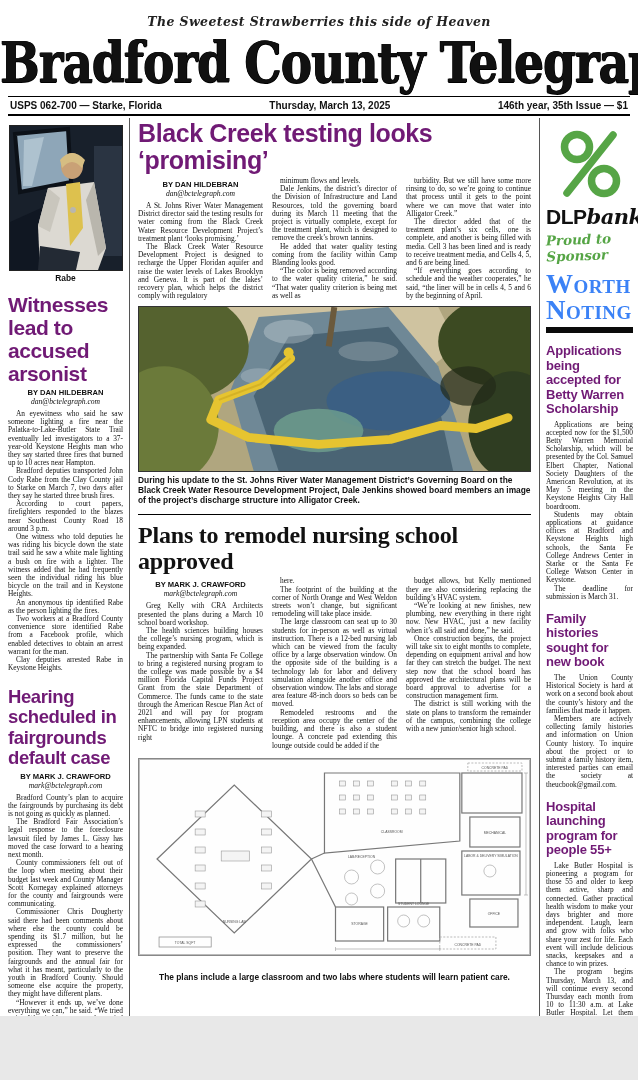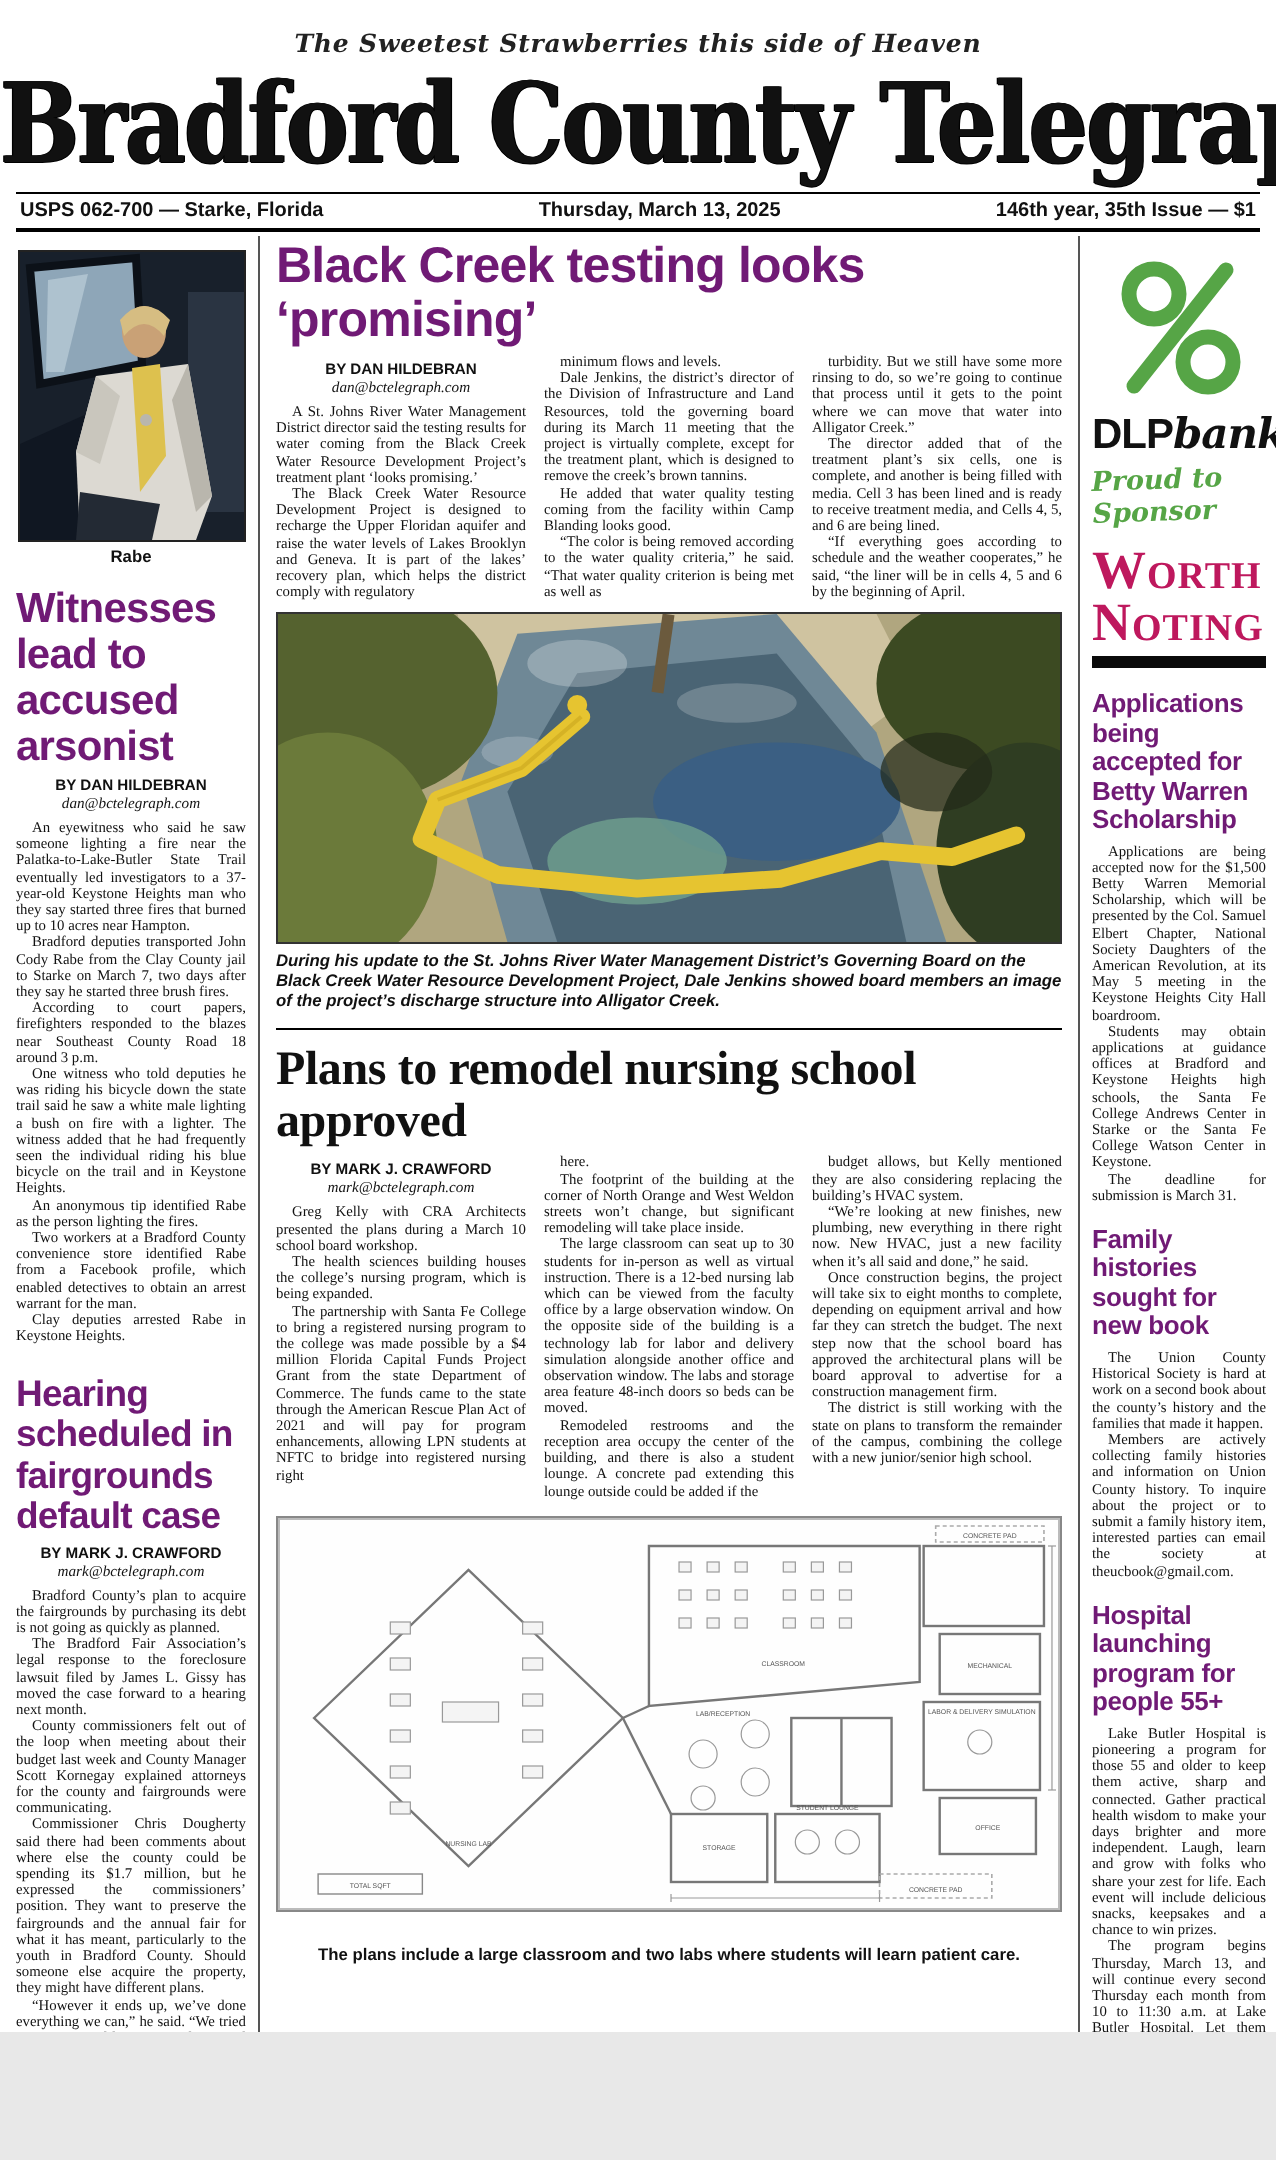--- a/index.html
+++ b/index.html
@@ -47,31 +47,31 @@
   .photo-cap { text-align:center; margin-top:2px; }
   .lhead1 { font-size:21px; line-height:23px; margin-top:10px; letter-spacing:-.4px; }
   .lhead2 { font-size:18.5px; line-height:20.5px; margin-top:14px; letter-spacing:-.4px; }
   
   .chead1 { font-size:25px; line-height:27px; letter-spacing:-.4px; }
   .chead2 { font-family:"Liberation Serif", serif; font-weight:bold; font-size:24px; line-height:26px; letter-spacing:-.2px; }
   .threecol { display:flex; gap:9px; margin-top:3px; }
   .threecol .tc { flex:1 1 0; }
   .cphoto { width:100%; height:166px; border:1px solid #333; margin-top:6px; }
   .cphoto svg, .plan svg { display:block; width:100%; height:100%; }
-  .ccap { margin-top:3px;font-style:italic; }
+  .ccap { margin-top:3px; }
   .rule { border:none; border-top:1.3px solid #000; margin:9px 0 7px 0; }
   .plan { width:100%; height:198px; border:1px solid #888; margin-top:8px; background:#fff; }
   .plan-cap { text-align:center; margin-top:16px; }
   
   .ad { padding-top:4px; }
   .pct { margin:0 auto; width:66px; height:72px; }
   .brand { font-family:"Liberation Sans", sans-serif; font-weight:bold; font-size:21px; letter-spacing:-.5px; margin-top:4px; }
   .brand .bank { font-family:"DejaVu Serif", serif; font-style:italic; font-weight:bold; }
   .slogan { font-family:"DejaVu Serif", serif; font-style:italic; font-weight:bold; font-size:13.5px; margin-top:2px; transform:rotate(-2deg); }
-  .wn { font-family:"Liberation Serif", serif; font-weight:bold; font-variant:small-caps; font-size:27px; line-height:26px; letter-spacing:.5px; margin-top:8px; color:#be185d; }
+  .wn { font-family:"Liberation Serif", serif; font-weight:bold; font-variant:small-caps; font-size:27px; line-height:26px; letter-spacing:.5px; margin-top:8px; color:#3b82f6; }
   .wn-bar { height:6px; background:#0a0a0a; margin-top:4px; }
   .sb-sec { margin-top:11px; }
   .sb-head { font-size:13px; line-height:14.5px; letter-spacing:-.2px; }
   .sb-body { margin-top:4px; }
 </style>
 </head>
 <body>
 
 <div class="page">
 

